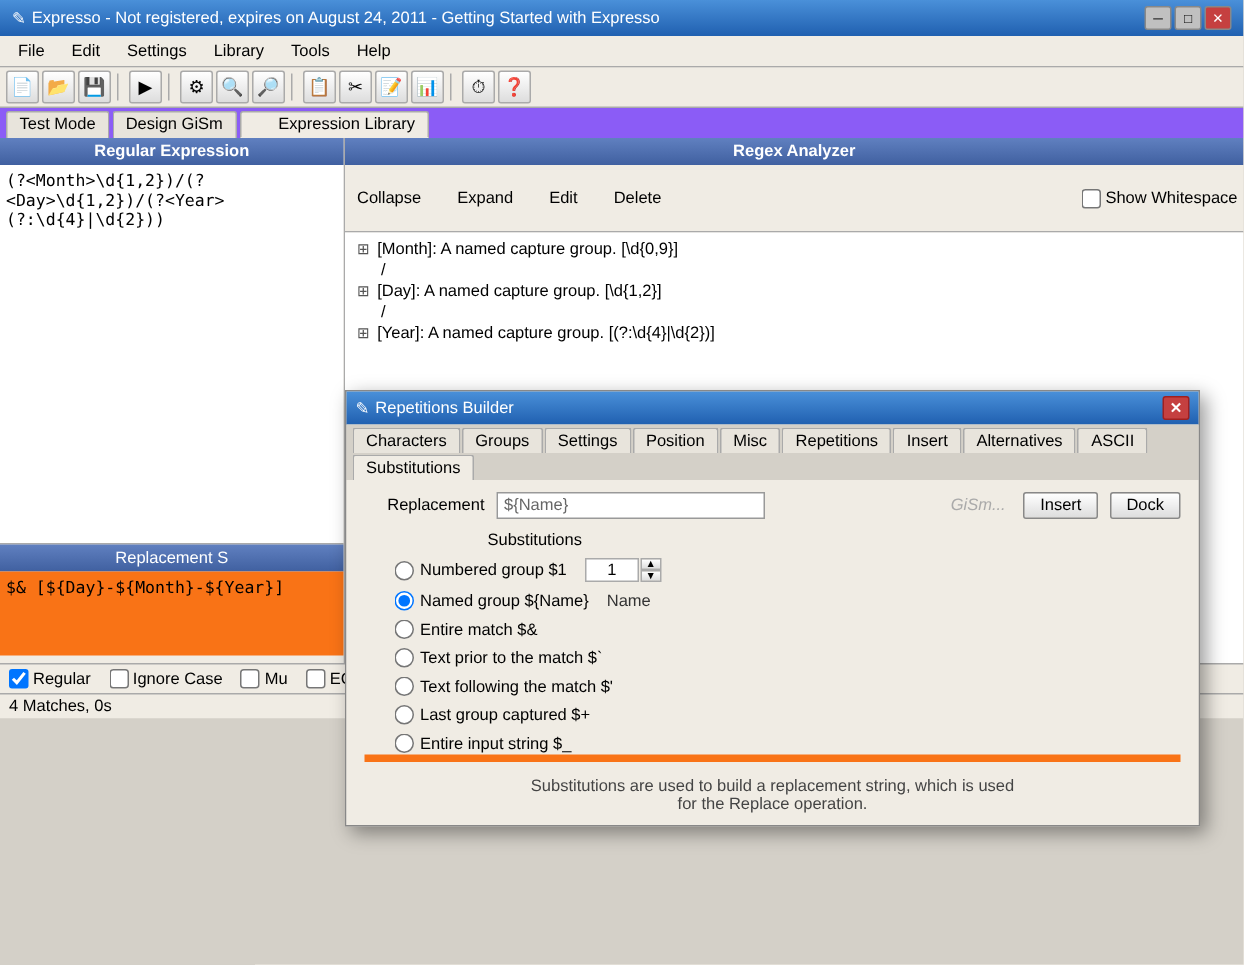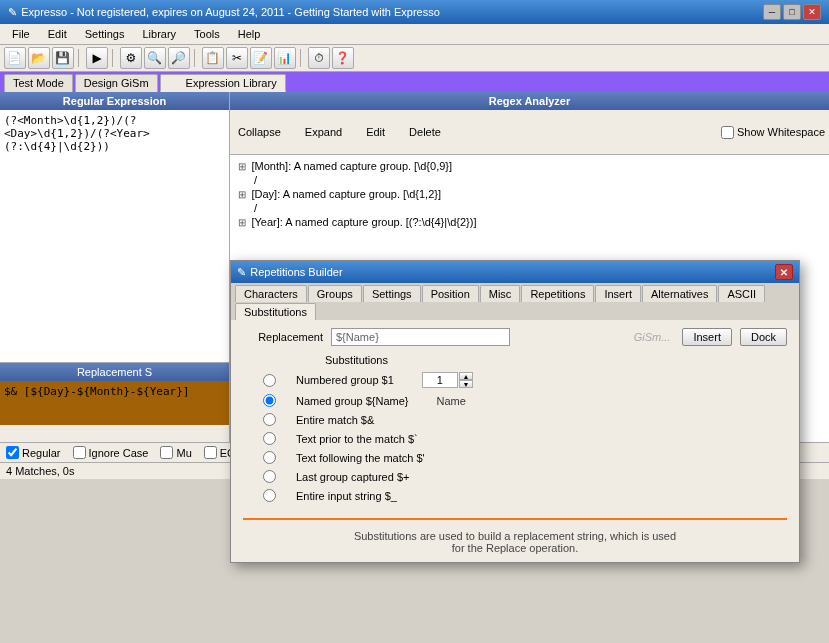--- a/index.html
+++ b/index.html
@@ -84,21 +84,21 @@
 
     
     .replacement-section {
       border-top: 1px solid #aaa; background: #f0ece4;
       display: flex; flex-direction: column;
     }
     .replacement-header {
       background: linear-gradient(to bottom, #6080c0, #4060a0);
       color: white; text-align: center; padding: 3px; font-size: 11px; font-weight: normal;
     }
-    .replacement-content { background: #a16207; padding: 4px; font-family: monospace; font-size: 11px; height: 44px; overflow: auto; }
+    .replacement-content { background: #f97316; padding: 4px; font-family: monospace; font-size: 11px; height: 56px; overflow: auto; }
 
     
     .checks-bar {
       background: #f0ece4; border-top: 1px solid #aaa;
       display: flex; padding: 3px 6px; gap: 12px; flex-wrap: wrap;
     }
     .check-item { display: flex; align-items: center; gap: 3px; font-size: 11px; }
 
     
     .status-bar {
@@ -147,40 +147,40 @@
     .dialog-input {
       border: 1px solid #999; padding: 2px 4px; font-size: 11px; width: 200px; background: white;
     }
     .dialog-btn {
       padding: 2px 10px; border: 1px solid #888; background: linear-gradient(to bottom, #fff, #ddd);
       font-size: 11px; cursor: pointer; border-radius: 2px;
     }
 
     .dialog-section-title { font-size: 11px; margin: 8px 0 6px 0; text-align: center; }
     .radio-group { display: flex; flex-direction: column; gap: 6px; padding-left: 20px; }
-    .radio-item { display: flex; align-items: center; gap: 20px; font-size: 11px; }
+    .radio-item { display: flex; align-items: center; gap: 4px; font-size: 11px; }
     .radio-item input[type=radio] { margin: 0; }
     .radio-extra { margin-left: 8px; font-size: 11px; color: #333; }
 
     .spinner-input {
       display: flex; align-items: center;
     }
     .spinner-input input {
       width: 40px; border: 1px solid #999; padding: 1px 4px; font-size: 11px; text-align: center;
       background: white;
     }
     .spinner-btns { display: flex; flex-direction: column; margin-left: 1px; }
     .spinner-btn {
       width: 14px; height: 8px; border: 1px solid #aaa;
       background: linear-gradient(to bottom, #fff, #ddd);
       font-size: 7px; line-height: 1; cursor: pointer; display: flex; align-items: center; justify-content: center;
     }
 
     .dialog-desc {
-      text-align: center; font-size: 11px; color: #444; margin-top: 16px; border-top: 2px solid #f97316; padding-top: 10px;
+      text-align: center; font-size: 11px; color: #444; margin-top: 1px; border-top: 5px solid #f97316; padding-top: 10px;
     }
 
     .toolbar-link { font-size: 11px; cursor: pointer; color: #000; padding: 2px 4px; }
 
     .checkbox-show { display: flex; align-items: center; gap: 3px; font-size: 11px; }
   </style>
 </head>
 <body>
 
 <div class="title-bar">

